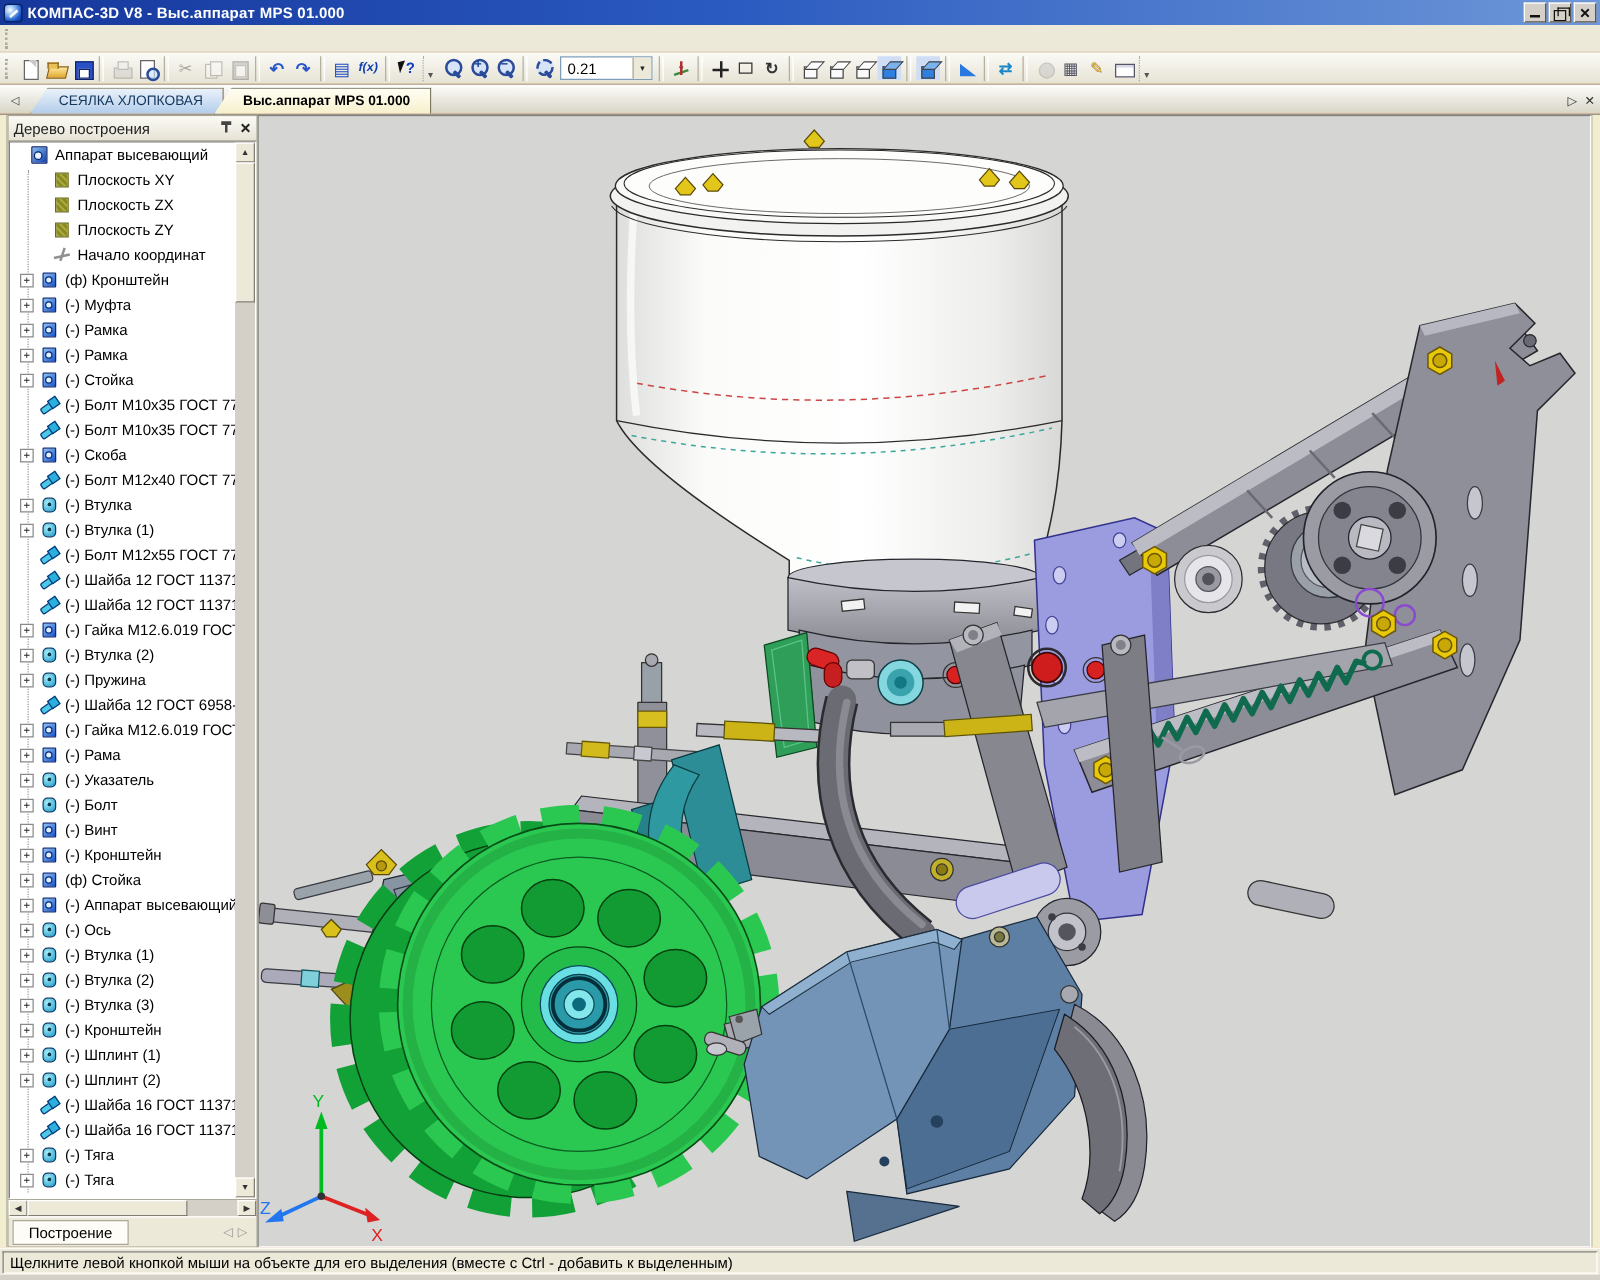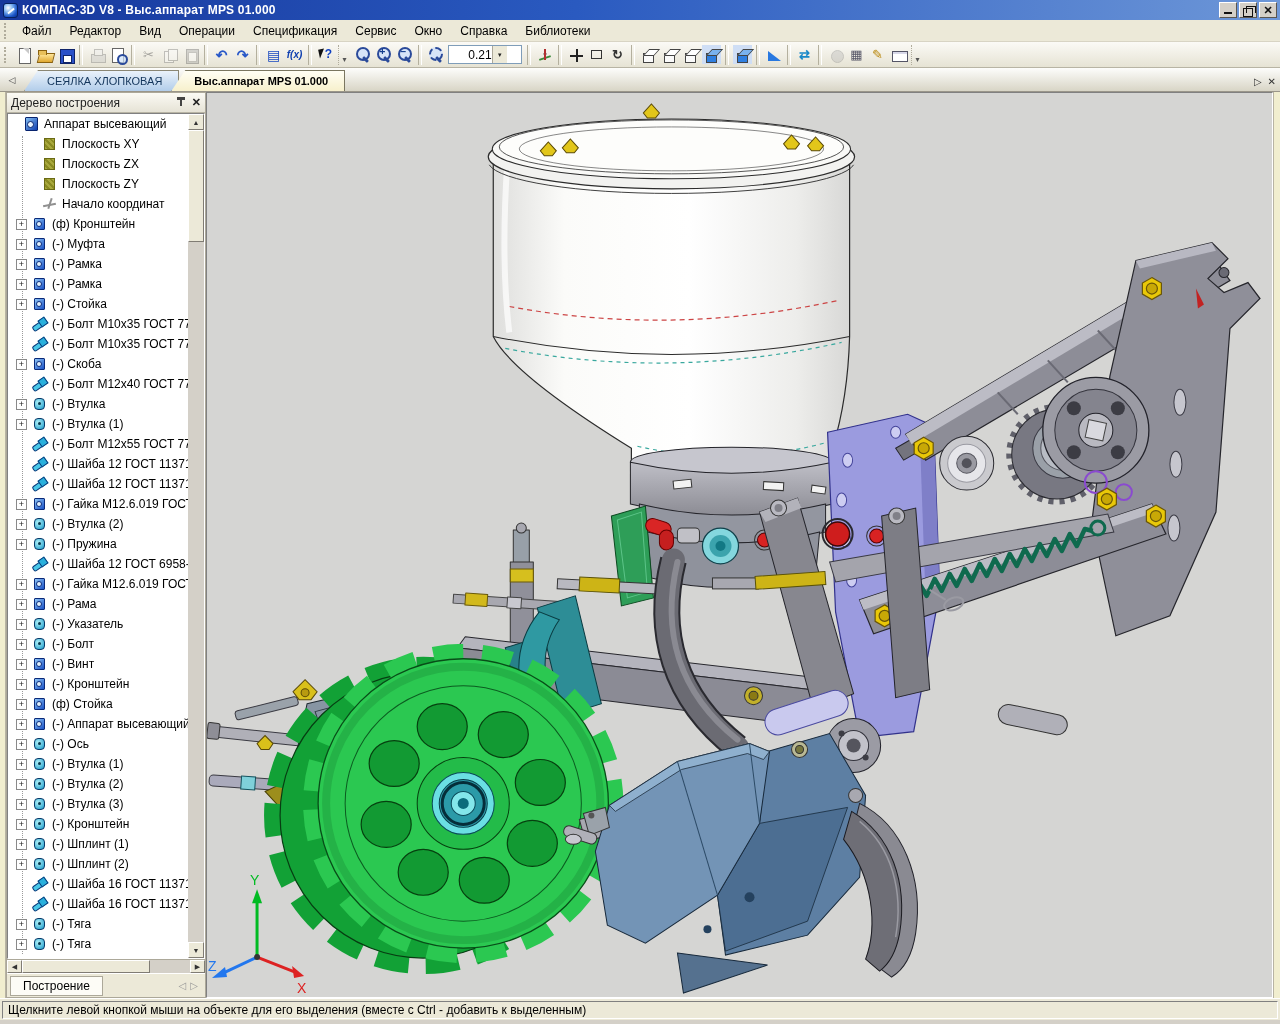--- a/index.html
+++ b/index.html
@@ -76,21 +76,21 @@
   .cube::before { content:""; position:absolute; left:3px; top:7px; width:9px; height:8px; background:#fafafa; border:1px solid #444; }
   .cube::after { content:""; position:absolute; left:6px; top:3px; width:9px; height:5px; background:#ffffff; border:1px solid #444; transform:skewX(-42deg); }
   .cube.blue::before { background:#2f7fe0; }
   .cube.blue::after { background:#7ab2ee; }
   .ci-persp::before { content:""; position:absolute; left:3px; top:5px; width:0; height:0; border-left:13px solid #2878e0; border-top:10px solid transparent; }
   .ci-moveview { color:#1888c8; font-weight:bold; font-size:13px; }
   .ci-round::before { content:""; position:absolute; left:4px; top:4px; width:11px; height:11px; border-radius:50%; background:#b8b8b8; border:1px solid #888; }
   .ci-section { color:#556; font-size:13px; }
   .ci-pencil { color:#b8860b; font-size:13px; }
   .ci-sheet::before { content:""; position:absolute; left:2px; top:5px; width:14px; height:9px; background:#fff; border:1px solid #556; box-shadow:inset 0 2px 0 #d8d8e8; }
-  .tcombo { display:inline-flex; align-items:center; justify-content:center; height:19px; width:74px;
+  .tcombo { display:inline-flex; align-items:center; justify-content:space-between; height:19px; width:74px;
     background:#fff; border:1px solid #7f9db9; margin:0 2px; font-size:12px; padding-left:5px; flex:none; }
   .tcombo-btn { width:15px; height:17px; background:#ece9d8; border-left:1px solid #aca899; display:flex; align-items:center; justify-content:center; font-size:7px; color:#222; }
 
   
   .tabbar { height:24px; background:linear-gradient(#fdfdfb,#d8d5c6); display:flex; align-items:flex-end;
     border-bottom:1px solid #9a968a; padding:0 4px; }
   .tab-scroll { width:16px; height:18px; margin:0 4px 2px 0; color:#444; font-size:9px; display:flex; align-items:center; justify-content:center; }
   .tab { height:21px; display:flex; align-items:center; padding:0 16px 0 22px; font-size:11px;
     border:1px solid #8a8674; border-bottom:none; clip-path:polygon(14px 0,100% 0,100% 100%,0 100%);
     background:linear-gradient(#eaf2fb,#b2cdea); color:#14365c; margin-right:-8px; }
@@ -163,23 +163,20 @@
   <div class="titlebar">
     <span class="appicon"></span>
     <span class="title-text">КОМПАС-3D V8 - Выс.аппарат MPS 01.000</span>
     <span class="wbtn wbtn-min"></span>
     <span class="wbtn wbtn-rest"></span>
     <span class="wbtn wbtn-close">✕</span>
   </div>
 
   <div class="menubar">
     <span class="grip"></span>
-    <span>
-      
-    <span class="menu-item">Файл</span><span class="menu-item">Редактор</span><span class="menu-item">Вид</span><span class="menu-item">Операции</span><span class="menu-item">Спецификация</span><span class="menu-item">Сервис</span><span class="menu-item">Окно</span><span class="menu-item">Справка</span><span class="menu-item">Библиотеки</span></span>
   </div>
 
   <div class="toolbar">
     <span class="grip"></span>
     <span style="display:inline-flex;align-items:center;">
 
         <span class="tcell ci ci-new">
 
           <span class="tdrop">▾</span>
         </span>

